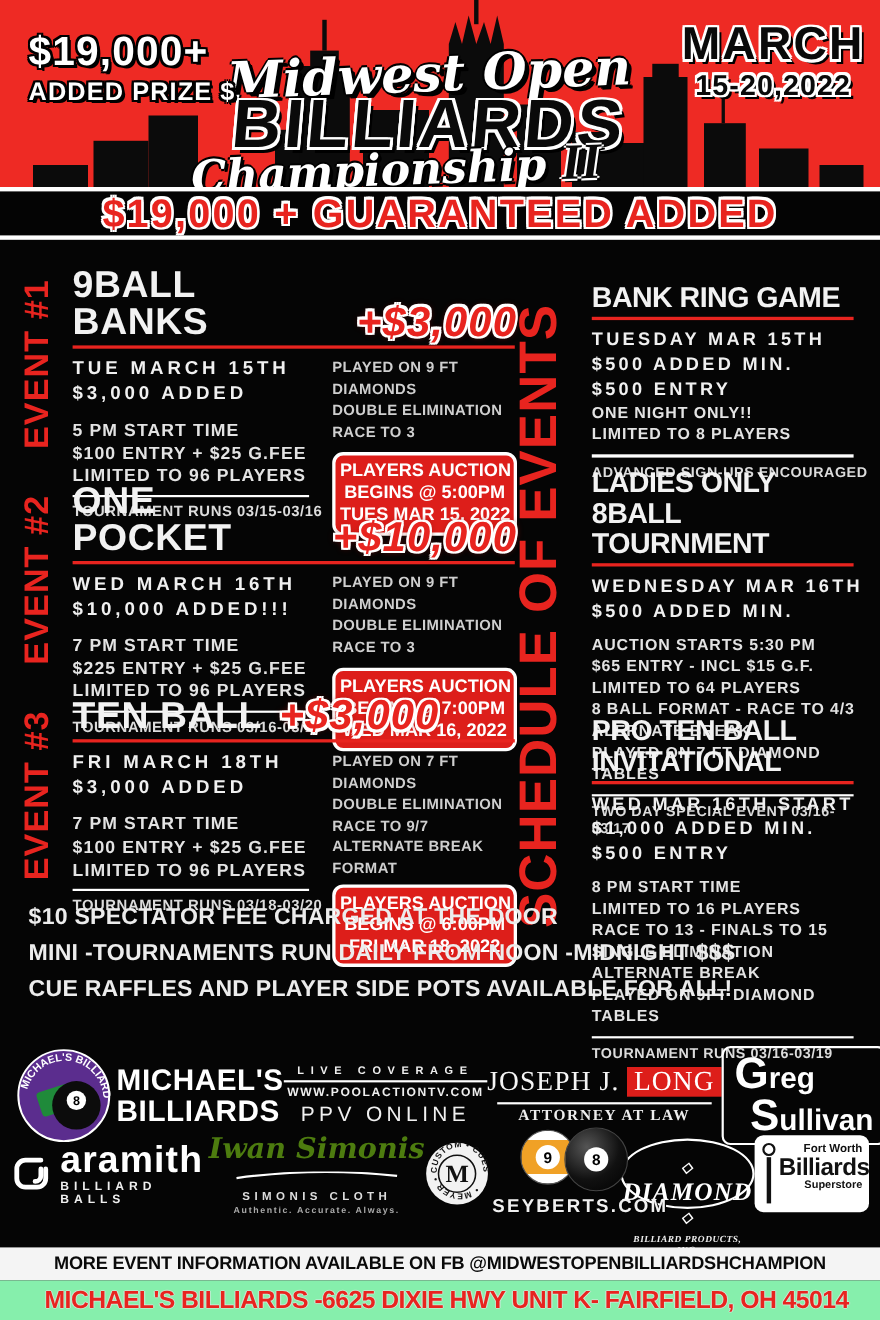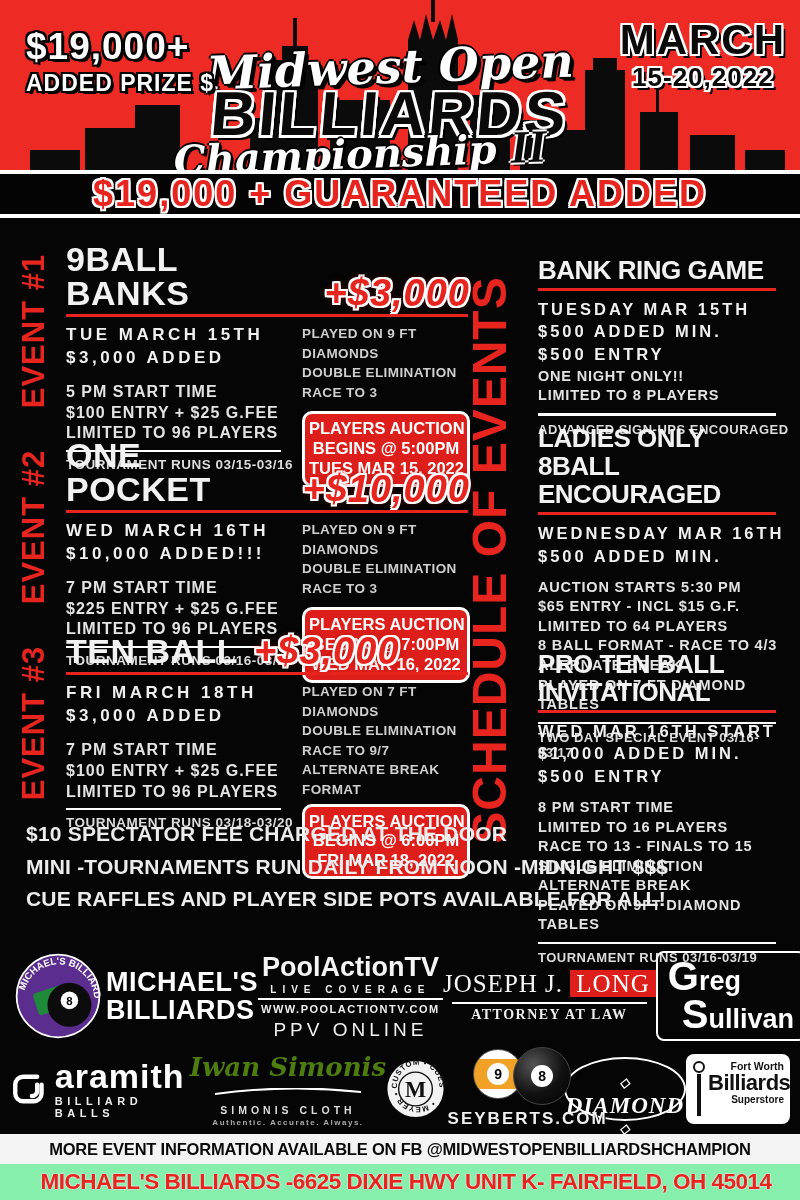--- a/index.html
+++ b/index.html
@@ -79,21 +79,21 @@
   .notes div { font-size:21px; font-weight:600; color:#ececec; line-height:1.55; letter-spacing:0.2px; white-space:nowrap; }
 
   
   .band-champion { position:absolute; top:897px; left:0; width:800px; height:48px; background:#040404;
     border-top:3px solid #fff; border-bottom:3px solid #fff; text-align:center; }
   .band-champion .txt { font-size:35px; font-weight:900; letter-spacing:1px; color:#fff; line-height:42px;
     text-shadow:2px 0 0 #b9201b,-2px 0 0 #b9201b,0 2px 0 #b9201b,0 -2px 0 #b9201b,2px 2px 0 #b9201b,-2px 2px 0 #b9201b,2px -2px 0 #b9201b,-2px -2px 0 #b9201b,3px 3px 0 #6e0a07; }
 
   
   .sponsor-row1 { position:absolute; top:950px; left:0; width:800px; height:92px; display:flex; align-items:center; justify-content:space-between; padding:0 14px; }
-  .sponsor-row2 { position:absolute; top:1046px; left:0; width:800px; height:86px; display:flex; align-items:center; justify-content:flex-end; padding:0 10px; }
+  .sponsor-row2 { position:absolute; top:1024px; left:0; width:800px; height:86px; display:flex; align-items:center; justify-content:flex-end; padding:0 10px; }
   .sp { color:#fff; }
   .michaels { display:flex; align-items:center; gap:4px; }
   .michaels-name div { font-size:27px; font-weight:900; letter-spacing:0.5px; line-height:1.05; color:#fff; }
   .poolaction { text-align:center; }
   .pa-word { font-size:27px; font-weight:700; letter-spacing:0; color:#f5f5f5; }
   .pa-live { font-size:10px; font-weight:700; letter-spacing:6px; color:#eee; margin-top:1px; }
   .pa-hr { height:2px; background:#fff; width:185px; margin:3px auto; }
   .pa-url { font-size:11px; font-weight:700; letter-spacing:1.5px; color:#eee; }
   .pa-ppv { font-size:19px; font-weight:500; letter-spacing:4px; color:#f0f0f0; margin-top:4px; }
   .joseph { text-align:center; font-family:"Liberation Serif", serif; }
@@ -307,21 +307,21 @@
       <div>ONE NIGHT ONLY!!</div>
       <div>LIMITED TO 8 PLAYERS</div>
     </div>
     <div class="side-hr"></div>
     <div class="side-foot">ADVANCED SIGN-UPS ENCOURAGED</div>
   </section>
 
   <section class="side-event se2">
     <div class="side-title">
       <span>LADIES ONLY 8BALL</span>
-      <span>ENCOURAGED</span>
+      <span>TOURNMENT</span>
     </div>
     <div class="side-rule"></div>
     <div class="side-em">
       <div>WEDNESDAY MAR 16TH</div>
       <div>$500 ADDED MIN.</div>
     </div>
     <div class="side-details">
       <div>AUCTION STARTS 5:30 PM</div>
       <div>$65 ENTRY - INCL $15 G.F.</div>
       <div>LIMITED TO 64 PLAYERS</div>
@@ -378,21 +378,20 @@
         <circle cx="63" cy="60" r="25" fill="#0c0c0c"></circle>
         <circle cx="63" cy="55" r="10" fill="#fff"></circle>
         <text x="63" y="60" text-anchor="middle" font-size="13" font-weight="bold" fill="#000" font-family="Liberation Sans, sans-serif">8</text>
       </svg>
       <div class="michaels-name">
         <div>MICHAEL'S</div>
         <div>BILLIARDS</div>
       </div>
     </div>
     <div class="sp poolaction">
-      <div class="pa-word">PoolActionTV</div>
       <div class="pa-live">LIVE COVERAGE</div>
       <div class="pa-hr"></div>
       <div class="pa-url">WWW.POOLACTIONTV.COM</div>
       <div class="pa-ppv">PPV ONLINE</div>
     </div>
     <div class="sp joseph">
       <div class="jl-name">
         <span>JOSEPH J.</span>
         <span class="hl">LONG</span>
       </div>

